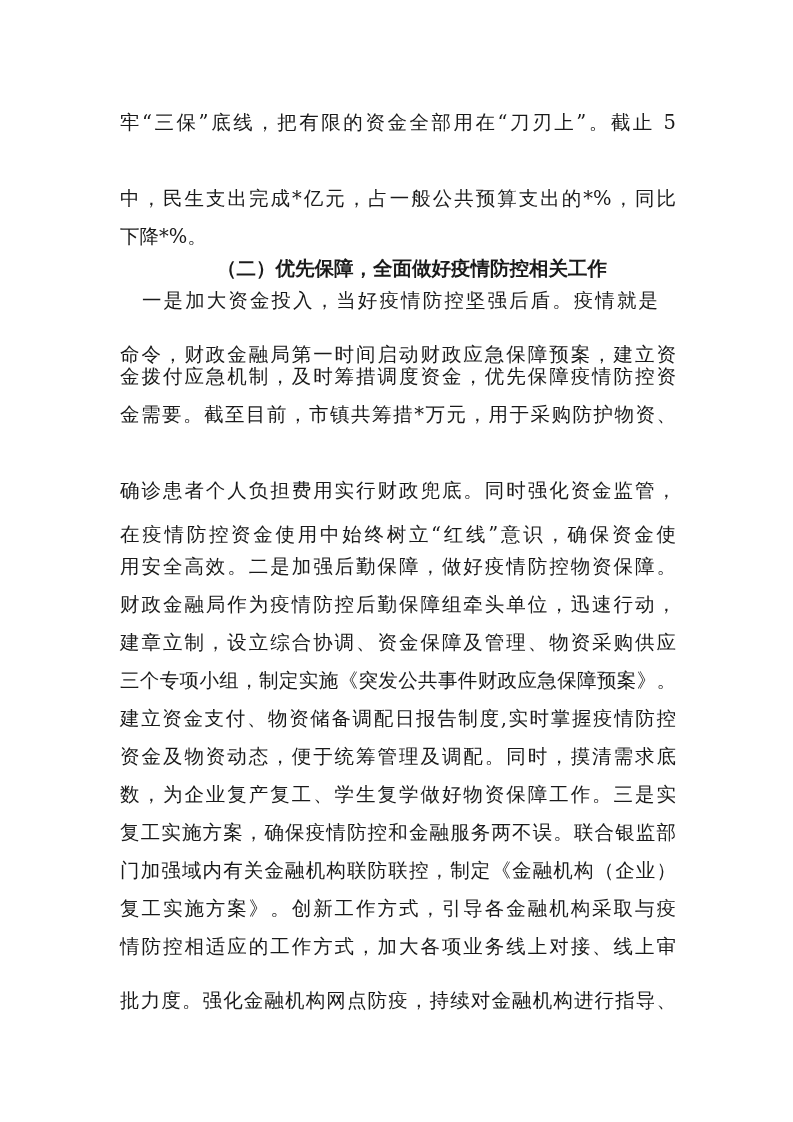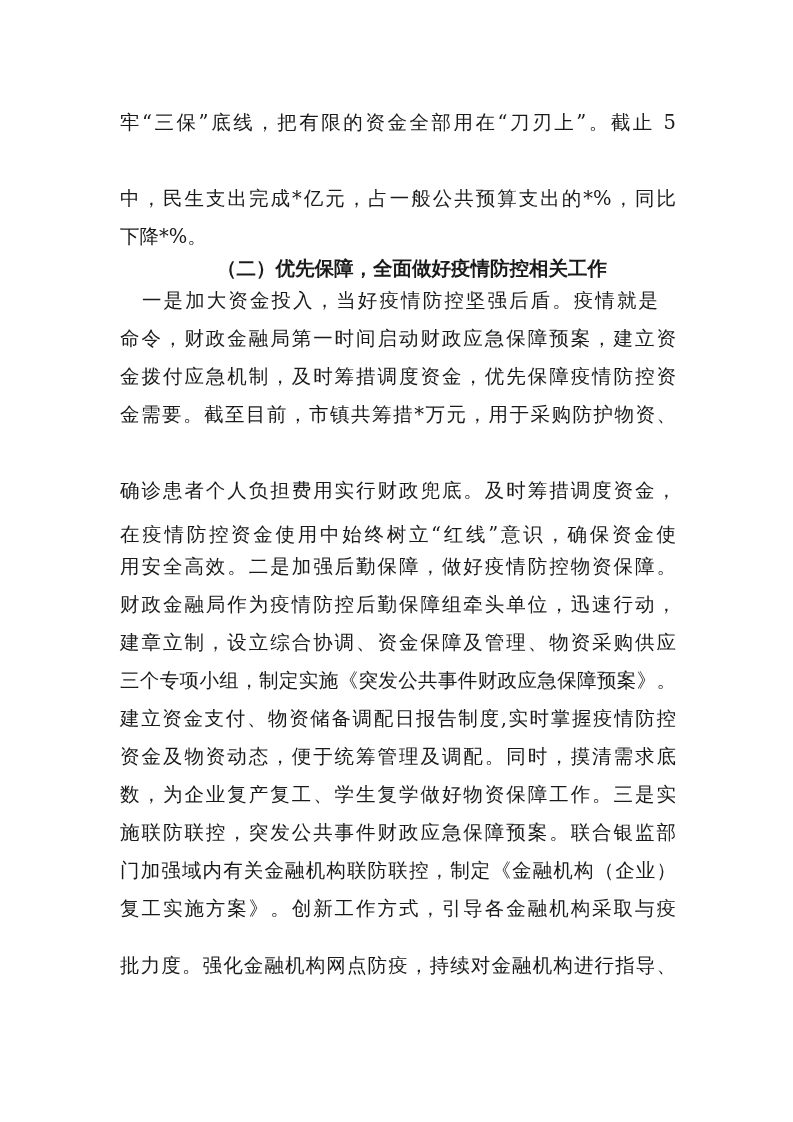--- a/index.html
+++ b/index.html
@@ -24,29 +24,30 @@
 </style>
 </head>
 <body>
 
 <div class="page">
   <div class="line" style="top:108px">牢“三保”底线，把有限的资金全部用在“刀刃上”。截止 5</div>
   <div class="line" style="top:184px">中，民生支出完成*亿元，占一般公共预算支出的*%，同比</div>
   <div class="line last" style="top:222px">下降*%。</div>
   <div class="line heading" style="top:254px">（二）优先保障，全面做好疫情防控相关工作</div>
   <div class="line indent" style="top:286px">一是加大资金投入，当好疫情防控坚强后盾。疫情就是</div>
-  <div class="line" style="top:324px">命令，财政金融局第一时间启动财政应急保障预案，建立资</div>
+  <div class="line" style="top:340px">命令，财政金融局第一时间启动财政应急保障预案，建立资</div>
   <div class="line" style="top:362px">金拨付应急机制，及时筹措调度资金，优先保障疫情防控资</div>
   <div class="line" style="top:400px">金需要。截至目前，市镇共筹措*万元，用于采购防护物资、</div>
-  <div class="line" style="top:476px">确诊患者个人负担费用实行财政兜底。及时筹措调度资金，</div>
+  <div class="line" style="top:476px">确诊患者个人负担费用实行财政兜底。同时强化资金监管，</div>
   <div class="line" style="top:520px">在疫情防控资金使用中始终树立“红线”意识，确保资金使</div>
   <div class="line" style="top:552px">用安全高效。二是加强后勤保障，做好疫情防控物资保障。</div>
   <div class="line" style="top:590px">财政金融局作为疫情防控后勤保障组牵头单位，迅速行动，</div>
   <div class="line" style="top:666px">三个专项小组，制定实施《突发公共事件财政应急保障预案》。</div>
   <div class="line" style="top:628px">建章立制，设立综合协调、资金保障及管理、物资采购供应</div>
   <div class="line" style="top:704px">建立资金支付、物资储备调配日报告制度,实时掌握疫情防控</div>
   <div class="line" style="top:742px">资金及物资动态，便于统筹管理及调配。同时，摸清需求底</div>
   <div class="line" style="top:780px">数，为企业复产复工、学生复学做好物资保障工作。三是实</div>
-  <div class="line" style="top:818px">施联防联控，突发公共事件财政应急保障预案。联合银监部</div>
+  <div class="line" style="top:818px">复工实施方案，确保疫情防控和金融服务两不误。联合银监部</div>
   <div class="line" style="top:856px">门加强域内有关金融机构联防联控，制定《金融机构（企业）</div>
   <div class="line" style="top:894px">复工实施方案》。创新工作方式，引导各金融机构采取与疫</div>
-  <div class="line" style="top:951px">批力度。强化金融机构网点防疫，持续对金融机构进行指导、</div>
+  <div class="line" style="top:932px">情防控相适应的工作方式，加大各项业务线上对接、线上审</div>
+  <div class="line" style="top:986px">批力度。强化金融机构网点防疫，持续对金融机构进行指导、</div>
 </div>
 
 </body></html>

